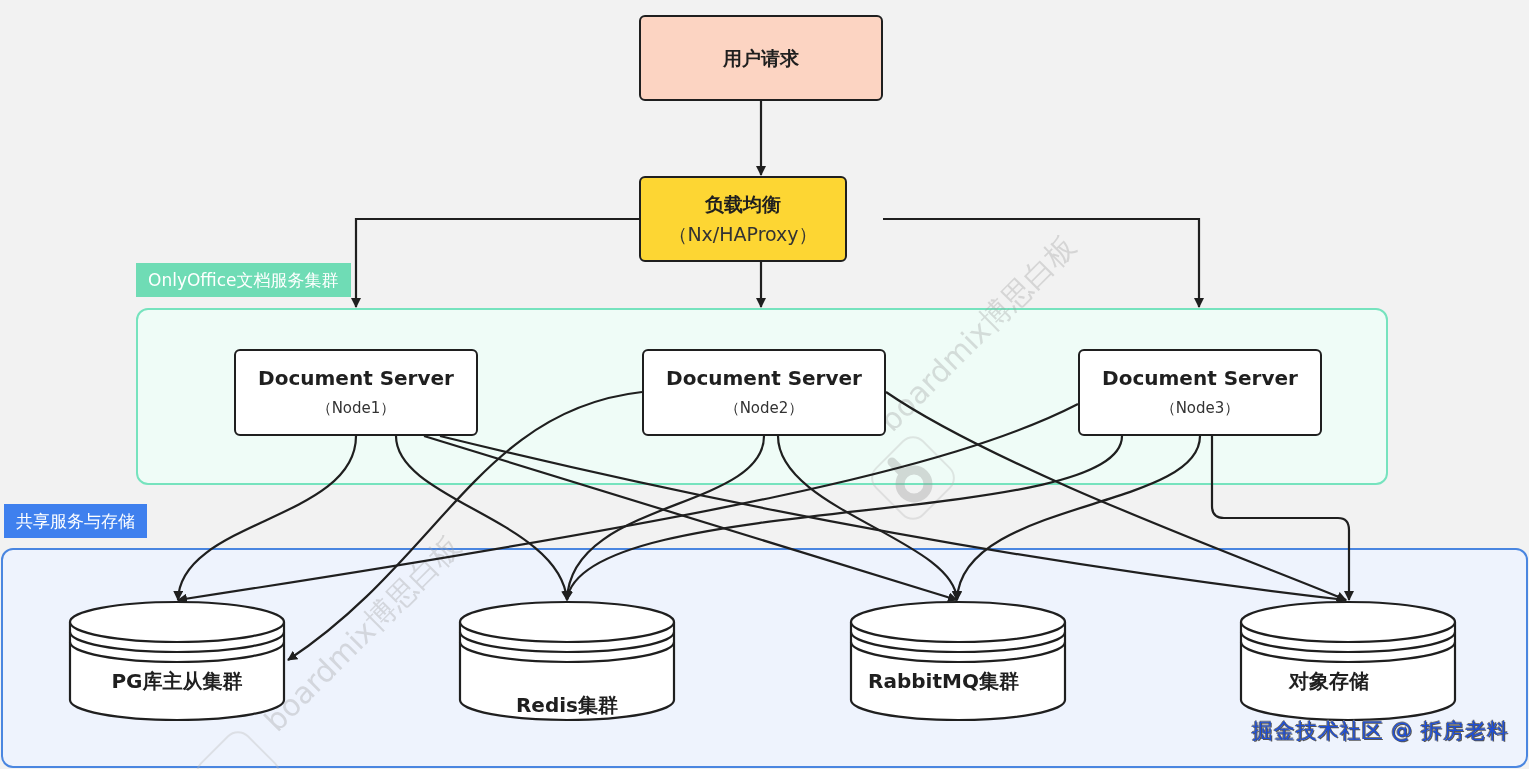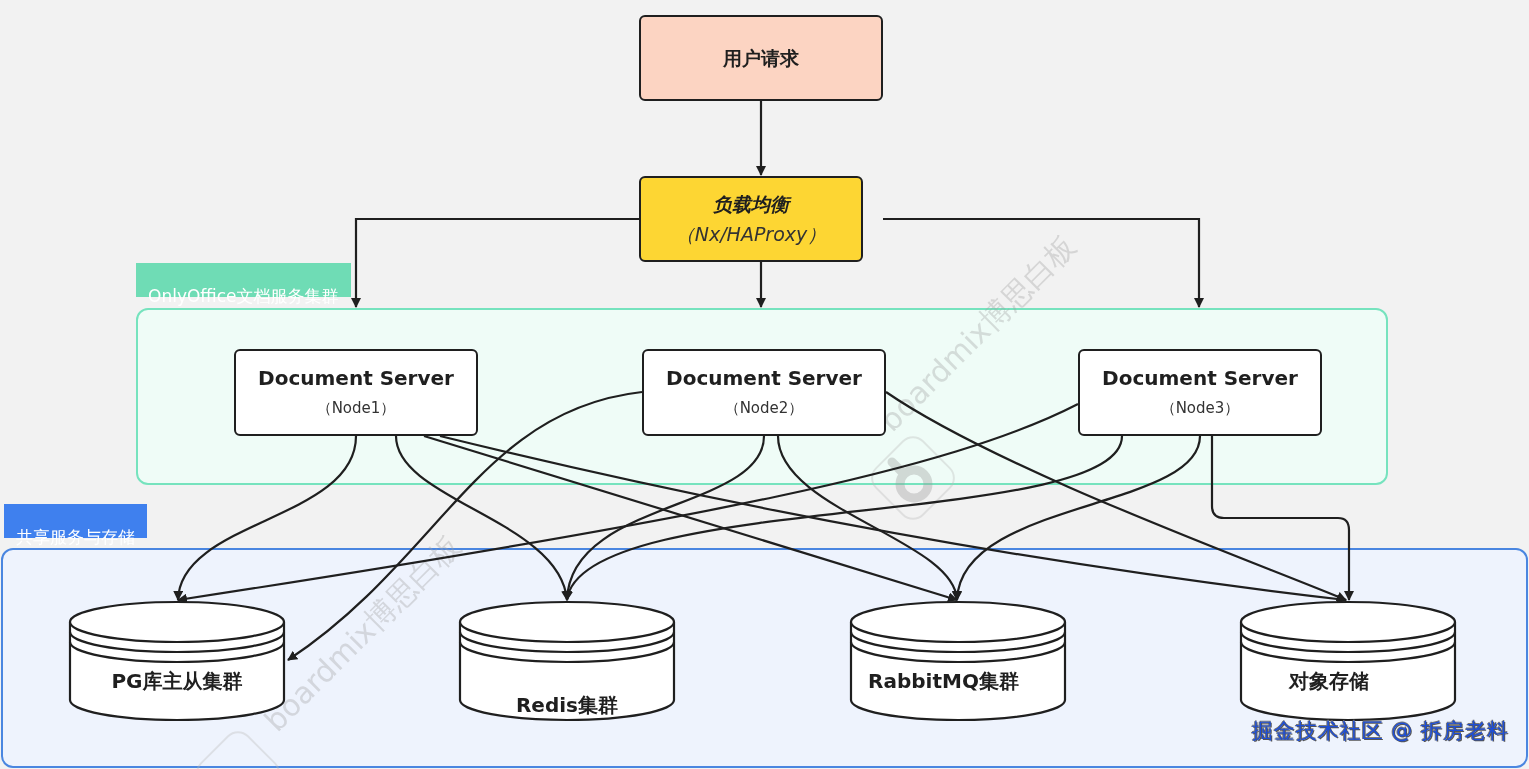--- a/index.html
+++ b/index.html
@@ -13,33 +13,33 @@
   .group-cluster {
     left: 136px; top: 308px; width: 1252px; height: 177px;
     background: #effcf7; border: 2px solid #76e3be; border-radius: 12px;
   }
   .group-storage {
     left: 1px; top: 548px; width: 1527px; height: 220px;
     background: #eef3fd; border: 2px solid #4a86e0; border-radius: 12px;
   }
   .pill {
     color: #ffffff; font-size: 17px; line-height: 34px; height: 34px;
-    padding: 16px 12px; border-radius: 0; white-space: nowrap;
+    padding: 0 12px; border-radius: 0; white-space: nowrap;
   }
   .pill-cluster { left: 136px; top: 263px; background: #6fdcb5; }
   .pill-storage { left: 4px; top: 504px; background: #3f80ee; font-size: 17px; }
   .box {
     border: 2.5px solid #1f1f1f; border-radius: 6px;
     display: flex; flex-direction: column; align-items: center; justify-content: center;
     text-align: center; color: #1f1f1f;
   }
   .box .t1 { font-weight: bold; font-size: 19px; line-height: 30px; }
   .box .t2 { font-size: 19px; line-height: 30px; color: #333; }
   .user-box { left: 639px; top: 15px; width: 244px; height: 86px; background: #fcd4c2; }
-  .lb-box { left: 639px; top: 176px; width: 224px; height: 86px; background: #fdd633; font-style: italic; }
+  .lb-box { left: 639px; top: 176px; width: 208px; height: 86px; background: #fdd633; }
   .node { top: 349px; width: 244px; height: 87px; background: #ffffff; }
   .node .t1 { font-weight: 600; font-size: 20px; }
   .node .t2 { font-size: 15px; color: #333; }
   #node1 { left: 234px; }
   #node2 { left: 642px; }
   #node3 { left: 1078px; }
   svg.layer { position: absolute; left: 0; top: 0; }
   .db-label {
     font-size: 20px; font-weight: 600; color: #1f1f1f;
     text-align: center; white-space: nowrap;

